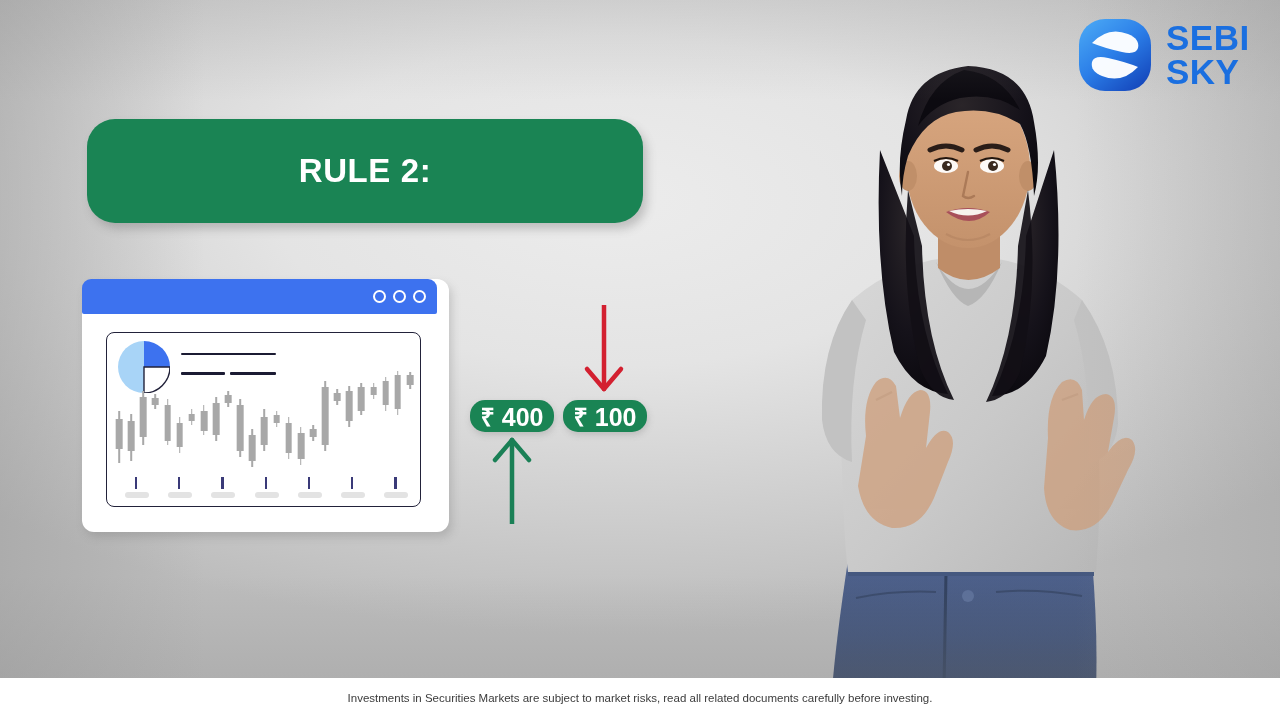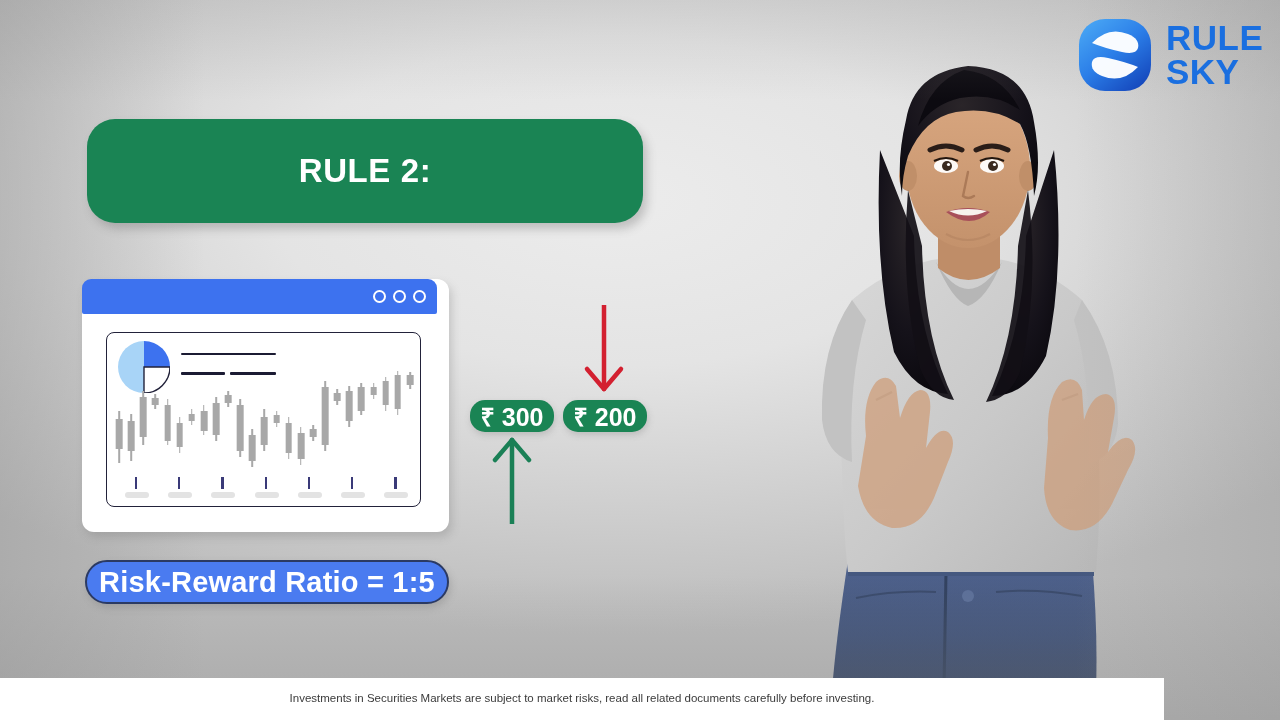--- a/index.html
+++ b/index.html
@@ -100,21 +100,21 @@
   #pill-100 { left:563px; top:400px; width:84px; height:32px; }
 
   #arrow-up   { position:absolute; left:489px; top:432px; width:46px; height:92px; }
   #arrow-down { position:absolute; left:581px; top:305px; width:46px; height:92px; }
 
   
   #presenter { position:absolute; left:796px; top:0; width:484px; height:690px; }
 
   
   #disclaimer {
-    position:absolute; left:0; top:678px; width:1164px; height:42px;
+    position:absolute; left:0; top:678px; width:1280px; height:42px;
     background:#ffffff; display:flex; flex-direction:column;
     align-items:center; justify-content:center; gap:2px;
     color:#3b3b3b; font-size:11.5px; line-height:1.35;
   }
 </style>
 </head>
 <body>
 
 <div id="stage">
 
@@ -222,21 +222,21 @@
             <stop offset="48%" stop-color="#2b7ee8"></stop>
             <stop offset="100%" stop-color="#1342b8"></stop>
           </linearGradient>
         </defs>
         <rect x="1" y="1" width="72" height="72" rx="26" ry="26" fill="url(#lg1)"></rect>
         <path d="M14 25 Q30 8 50 16 Q62 21 60 30 Q58 37 44 34 Q26 30 14 25 Z" fill="#ffffff" opacity=".97"></path>
         <path d="M60 49 Q44 66 24 58 Q12 53 14 44 Q16 37 30 40 Q48 44 60 49 Z" fill="#ffffff" opacity=".97"></path>
       </svg>
     </div>
     <div id="logo-text">
-      <div>RULE</div>
+      <div>SEBI</div>
       <div>SKY</div>
     </div>
   </div>
 
   <div id="rule-banner">
     <div id="rule-line1">RULE 2:</div>
   </div>
 
   <div id="browser-card">
     <div id="browser-titlebar">
@@ -375,24 +375,23 @@
           <div class="tick" style="left: 194.786px; background: rgb(58, 58, 120);"></div>
           <div class="tick-label" style="left: 194.786px;"></div>
           <div class="tick" style="left: 238.071px; background: rgb(58, 58, 120);"></div>
           <div class="tick-label" style="left: 238.071px;"></div>
           <div class="tick" style="left: 281.357px; background: rgb(58, 58, 120);"></div>
           <div class="tick-label" style="left: 281.357px;"></div>
         </div>
     </div>
   </div>
 
-  <div id="ratio-pill">Risk-Reward Ratio = 1:5</div>
-
-  <div class="money-pill" id="pill-500">₹ 300</div>
-  <div class="money-pill" id="pill-100">₹ 200</div>
+
+  <div class="money-pill" id="pill-500">₹ 400</div>
+  <div class="money-pill" id="pill-100">₹ 100</div>
 
   <div id="arrow-up">
     <svg viewBox="0 0 46 92" width="46" height="92">
       <path d="M23 92 L23 8" stroke="#1a8056" stroke-width="4.5" fill="none" stroke-linecap="round"></path>
       <path d="M6 28 L23 8 L40 28" stroke="#1a8056" stroke-width="4.5" fill="none" stroke-linecap="round" stroke-linejoin="round"></path>
     </svg>
   </div>
 
   <div id="arrow-down">
     <svg viewBox="0 0 46 92" width="46" height="92">

